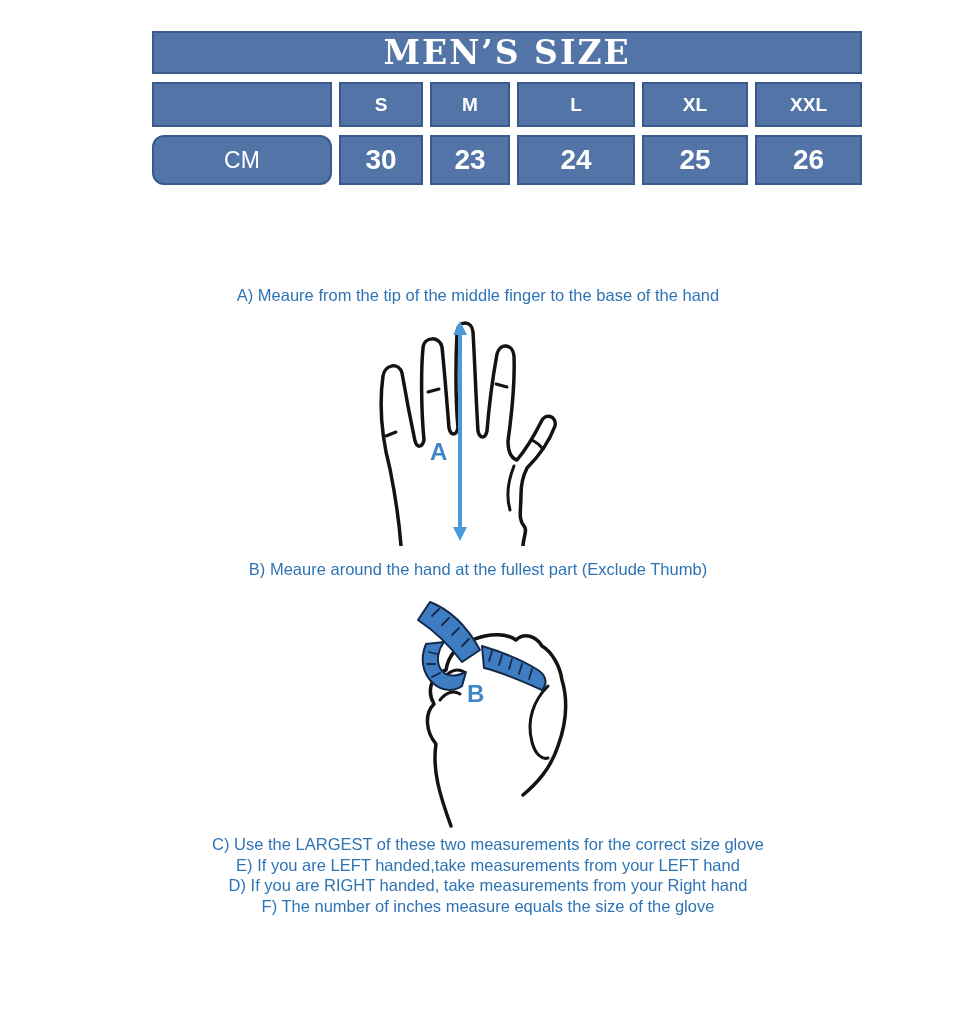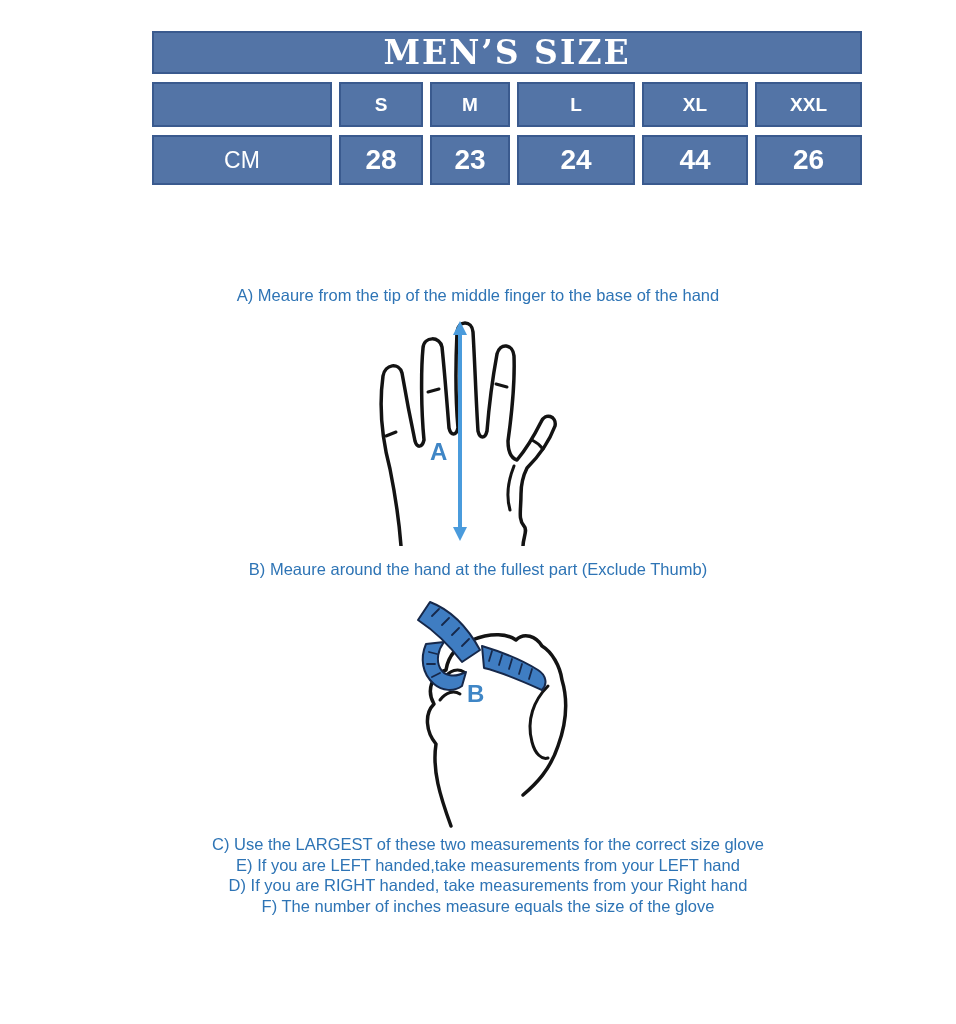--- a/index.html
+++ b/index.html
@@ -32,21 +32,21 @@
     font-family:"DejaVu Serif",serif;font-weight:bold;
     font-size:33px;letter-spacing:2px;
   }
   tr.header-row td{height:45px;font-weight:bold;font-size:19px;}
   tr.circ-row td{height:72px;font-weight:bold;font-size:30px;}
   tr.circ-row td.row-label{
     font-weight:normal;font-size:21px;text-align:left;
     padding-left:8px;line-height:1.2;
   }
   tr.cm-row td{height:50px;font-weight:bold;font-size:28px;}
-  tr.cm-row td.row-label{font-weight:normal;font-size:23px;text-align:center;padding-left:0;}
+  tr.cm-row td.row-label{font-weight:normal;font-size:23px;text-align:center;padding-left:0;border-radius:12px;}
 
   
   .caption{
     position:absolute;left:0;width:956px;text-align:center;
     color:var(--instruction_text,#2E74B5);font-size:16.5px;
   }
   #caption-a{top:286px;}
   #caption-b{top:560px;}
   .notes{
     position:absolute;top:834px;left:0;width:956px;text-align:center;
@@ -88,24 +88,24 @@
     <tr class="header-row">
       <td></td>
       <td>S</td>
       <td>M</td>
       <td>L</td>
       <td>XL</td>
       <td>XXL</td>
     </tr>
     <tr class="cm-row">
       <td class="row-label">CM</td>
-      <td>28</td>
+      <td>30</td>
       <td>23</td>
       <td>24</td>
-      <td>44</td>
+      <td>25</td>
       <td>26</td>
     </tr>
   </tbody>
     </table>
 
   <div id="caption-a" class="caption">A) Meaure from the tip of the middle finger to the base of the hand</div>
 
   <svg class="hand-a-svg" width="200" height="232" viewBox="0 0 200 232">
     <path class="hand-outline" d="
       M 35 232

